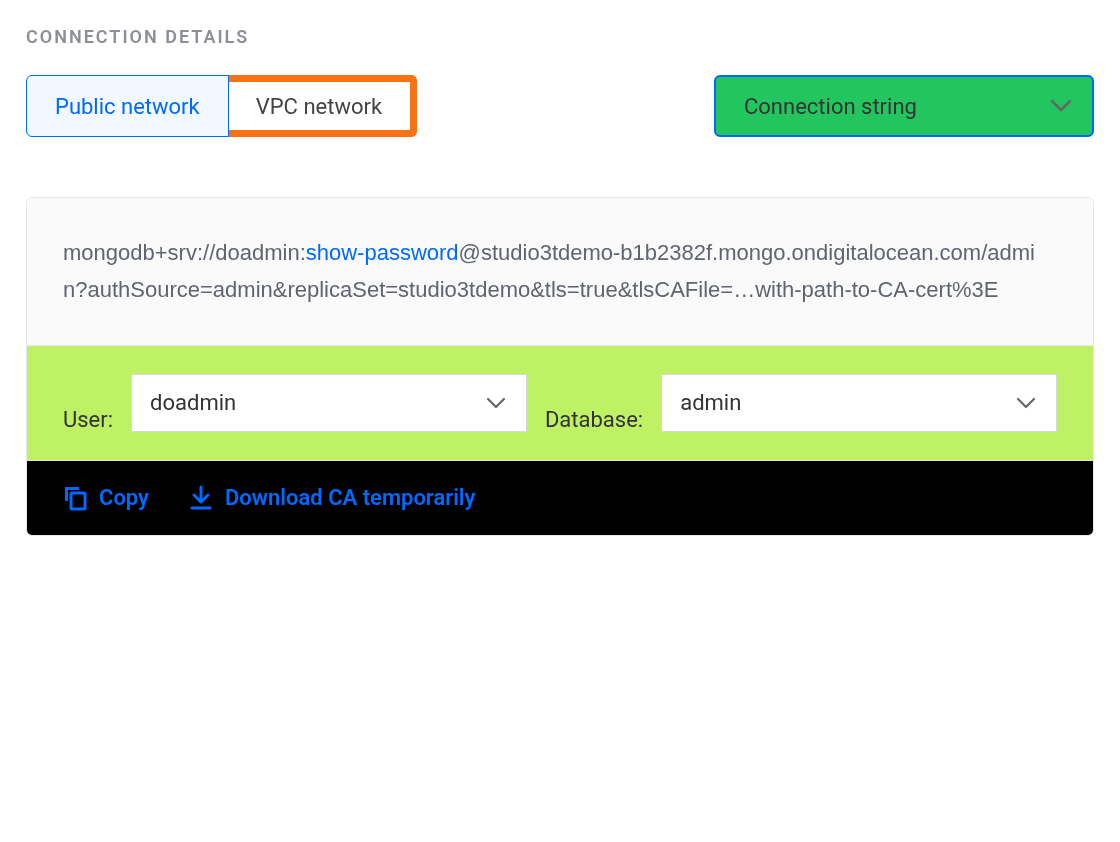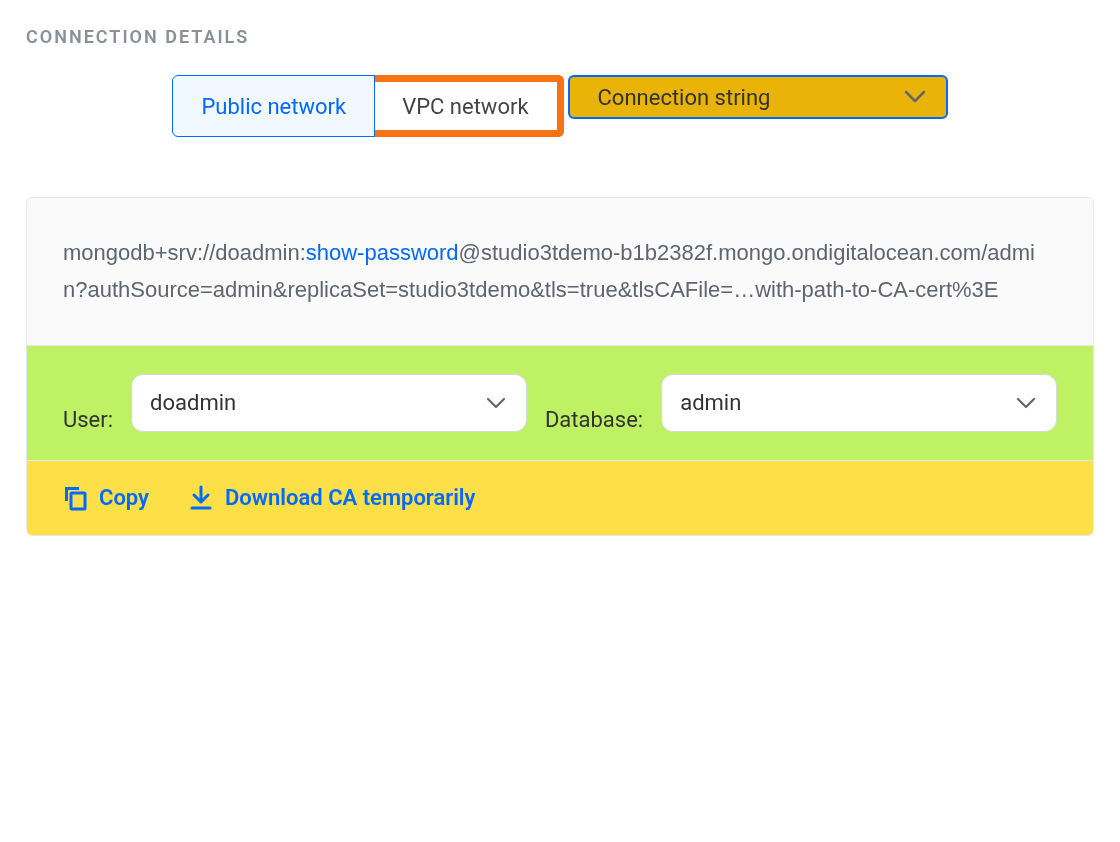--- a/index.html
+++ b/index.html
@@ -12,21 +12,21 @@
     .section-title {
       font-size: 18px;
       font-weight: 600;
       letter-spacing: 2px;
       color: #8a8f98;
       text-transform: uppercase;
       margin-bottom: 28px;
     }
     .top-row {
       display: flex;
-      justify-content: center;
+      justify-content: space-between;
       align-items: stretch;
       margin-bottom: 60px;
       gap: 4px;
     }
     .segmented {
       display: flex;
     }
     .seg-btn {
       display: flex;
       align-items: center;
@@ -46,22 +46,22 @@
       border: 1px solid #0069ff;
       background: #f2f8ff;
       z-index: 2;
       position: relative;
     }
     .seg-btn.last { margin-left: -1px; }
     .select {
       position: relative;
       border: 2px solid #0069ff;
       border-radius: 6px;
-      background: #eab308;
-      height: 44px;
+      background: #22c55e;
+      height: 62px;
       display: flex;
       align-items: center;
       padding: 0 56px 0 28px;
       min-width: 380px;
       font-size: 22px;
       color: #333;
       cursor: pointer;
     }
     .select .chev, .dropdown .chev {
       position: absolute;
@@ -112,38 +112,38 @@
       padding: 28px 36px;
       background: #bef264;
       border-bottom: 1px solid #e4e7eb;
       font-size: 22px;
       color: #333;
     }
     .label { color: #333; }
     .dropdown {
       position: relative;
       border: 1px solid #d5d9dd;
-      border-radius: 12px;
+      border-radius: 0;
       background: #fff;
       height: 58px;
       display: flex;
       align-items: center;
       padding: 0 52px 0 18px;
       min-width: 300px;
       flex: 1;
       font-size: 22px;
       color: #333;
       cursor: pointer;
     }
     .actions-row {
       display: flex;
       align-items: center;
       gap: 40px;
       padding: 24px 36px;
-      background: #fde047;
+      background: #000000;
     }
     .action-link {
       display: flex;
       align-items: center;
       gap: 12px;
       color: #0069ff;
       font-size: 22px;
       font-weight: 600;
       cursor: pointer;
     }

